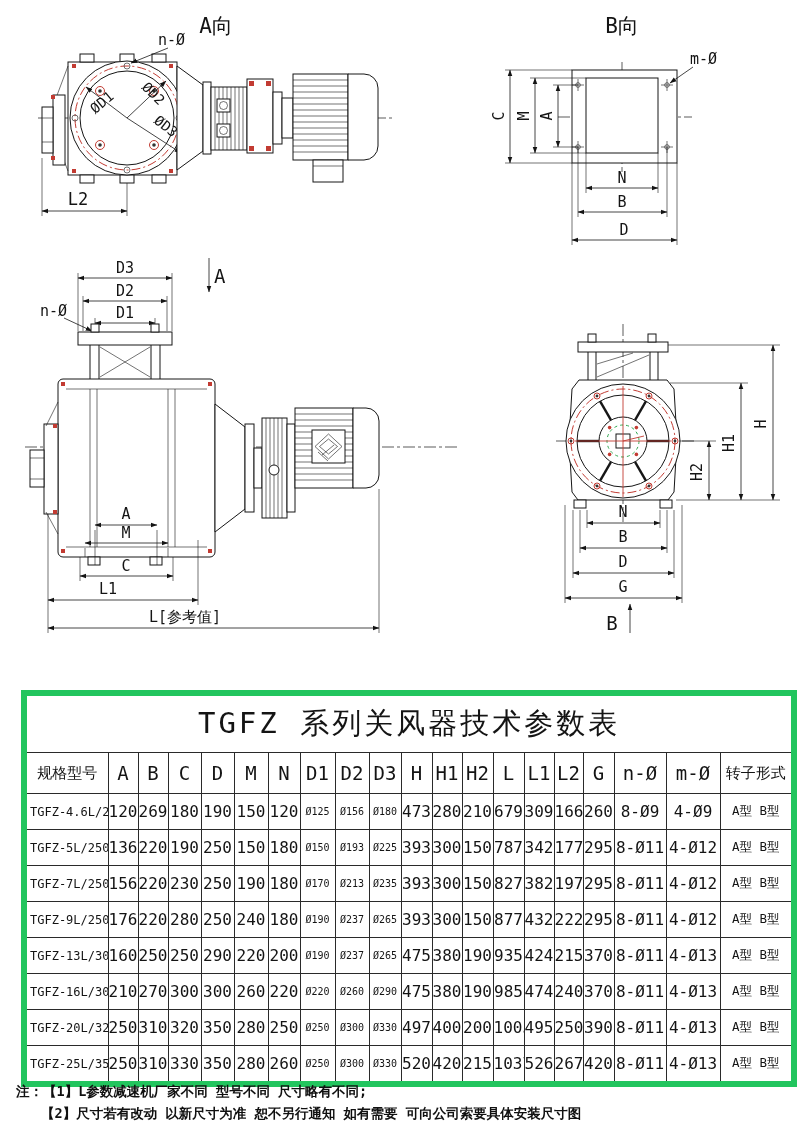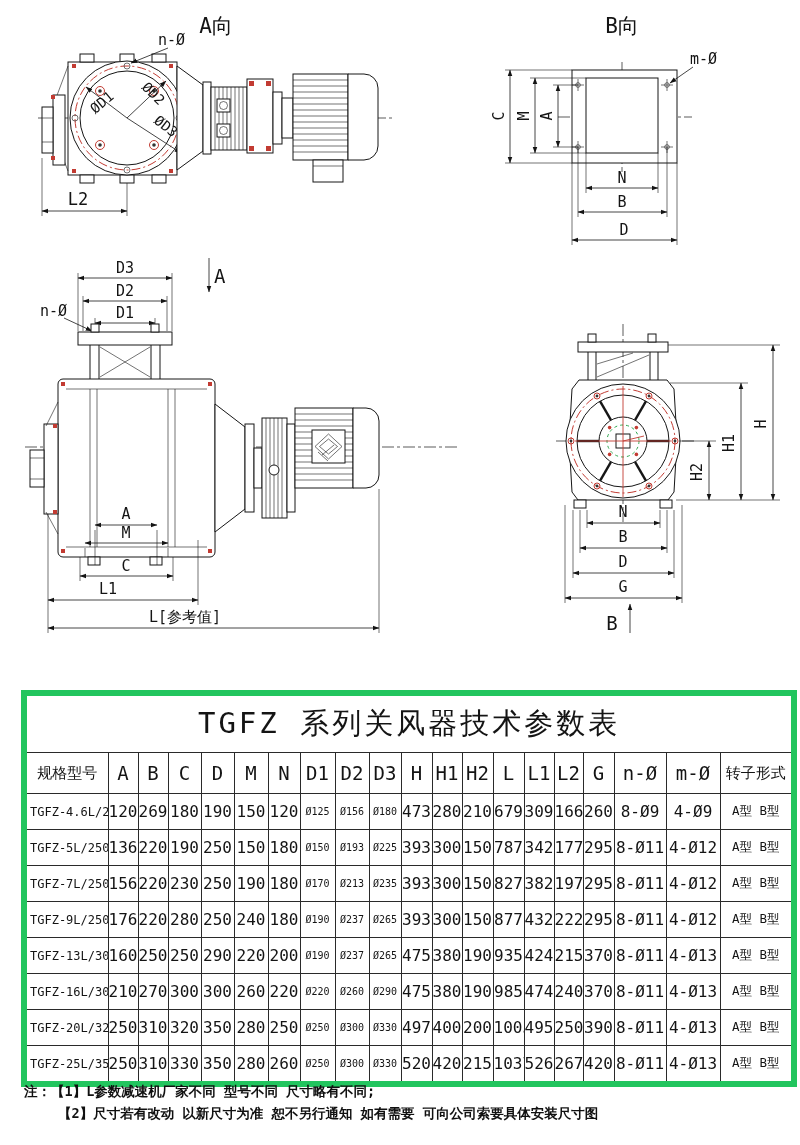--- a/index.html
+++ b/index.html
@@ -27,23 +27,23 @@
   #spec th,#spec td{border:1px solid #2a2a2a;text-align:center;padding:0;
         font-weight:normal;overflow:hidden;white-space:nowrap;}
   #spec .t-title{height:56px;font-size:29px;letter-spacing:3px;}
   #spec thead th{height:40px;font-size:19px;}
   #spec thead th.th-cn{font-size:15px;font-family:Liberation Mono, monospace;}
   #spec tbody td{height:35px;font-size:16px;}
   #spec tbody td.model{font-size:12px;text-align:left;padding-left:3px;}
   #spec tbody td.phi{font-size:10px;}
   #spec tbody td.rotor{font-size:12.5px;}
 
-  .notes{position:absolute;left:24px;top:1080px;font-size:13.5px;font-weight:bold;
+  .notes{position:absolute;left:16px;top:1080px;font-size:13.5px;font-weight:bold;
          line-height:22px;color:#101010;}
-  .notes .n2{margin-left:34px;}
+  .notes .n2{margin-left:25px;}
 </style>
 </head>
 <body>
 
 <svg width="800" height="688" viewBox="0 0 800 688">
   <defs>
     <marker id="ar" viewBox="0 0 10 8" refX="9" refY="4" markerWidth="9" markerHeight="7" orient="auto-start-reverse">
       <path d="M0,0.6 L9.5,4 L0,7.4 Z" fill="#141414"></path>
     </marker>
   </defs>

